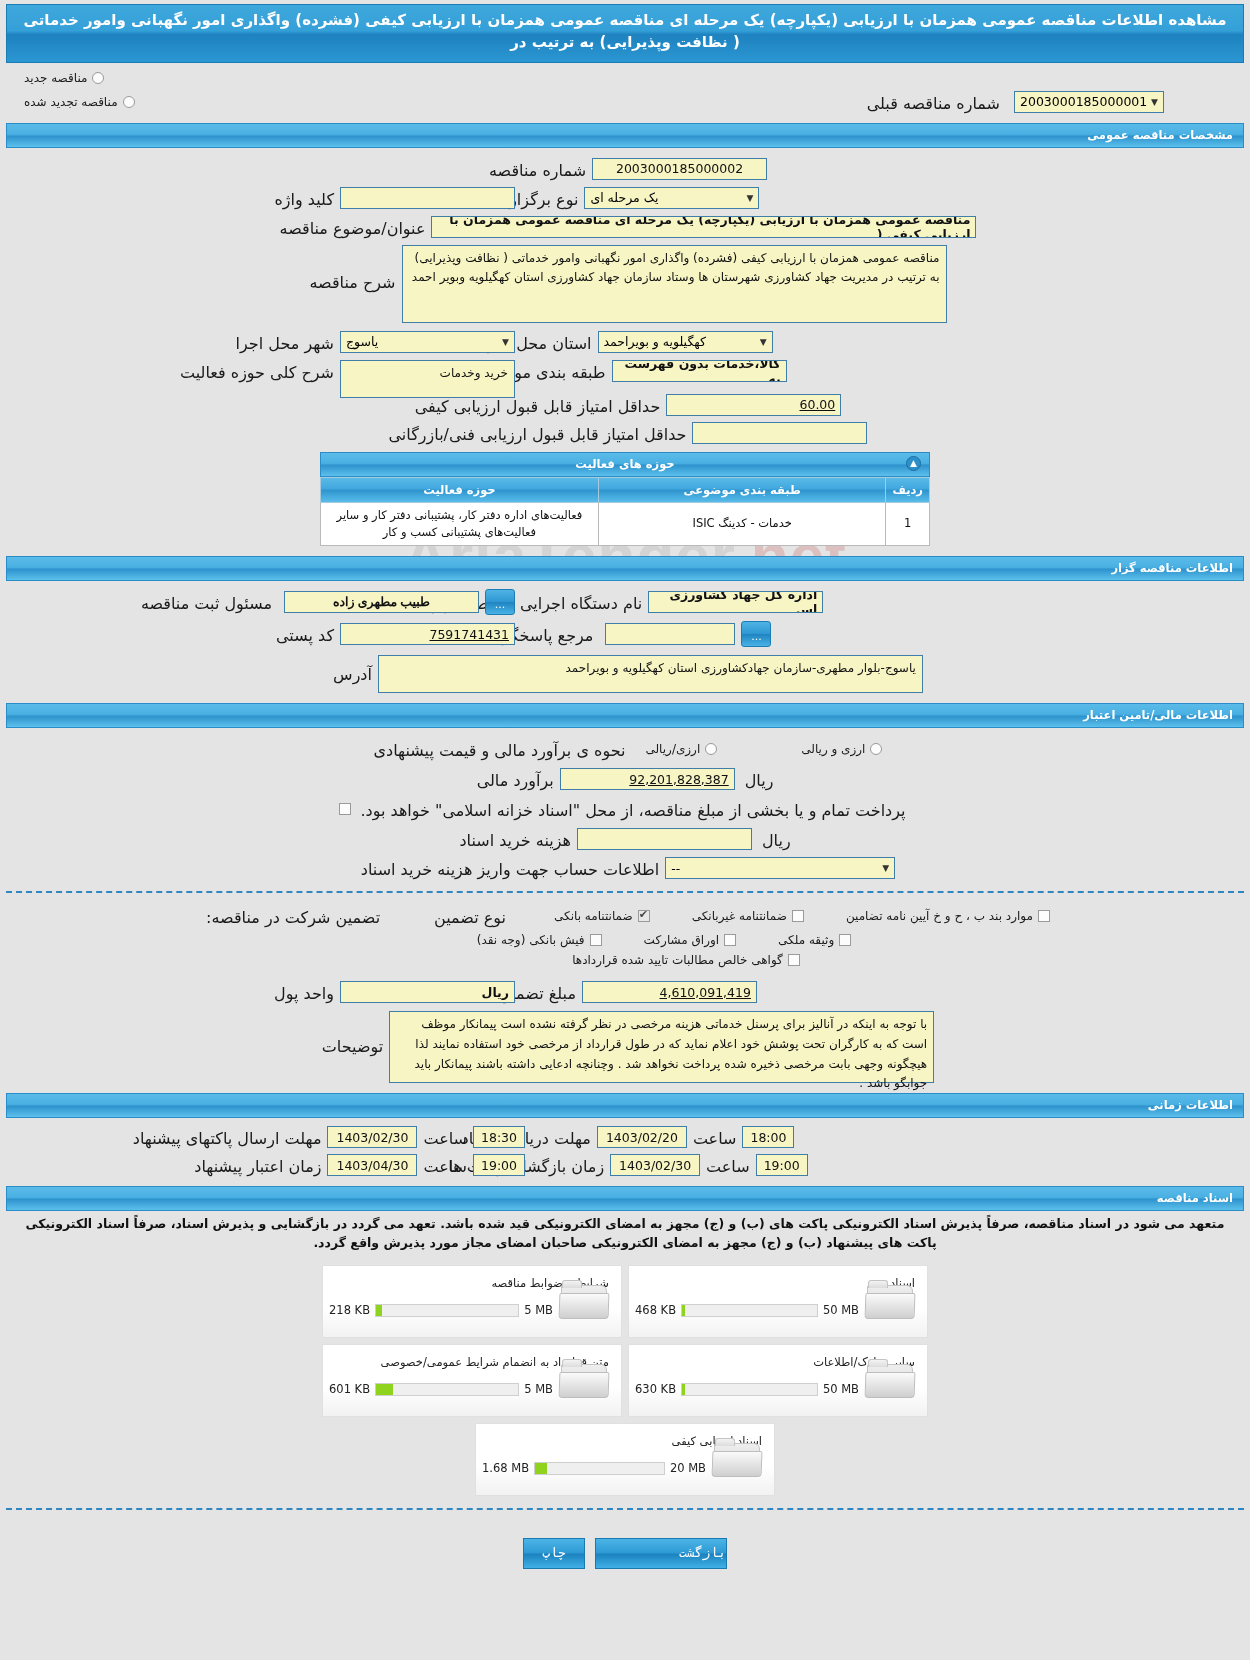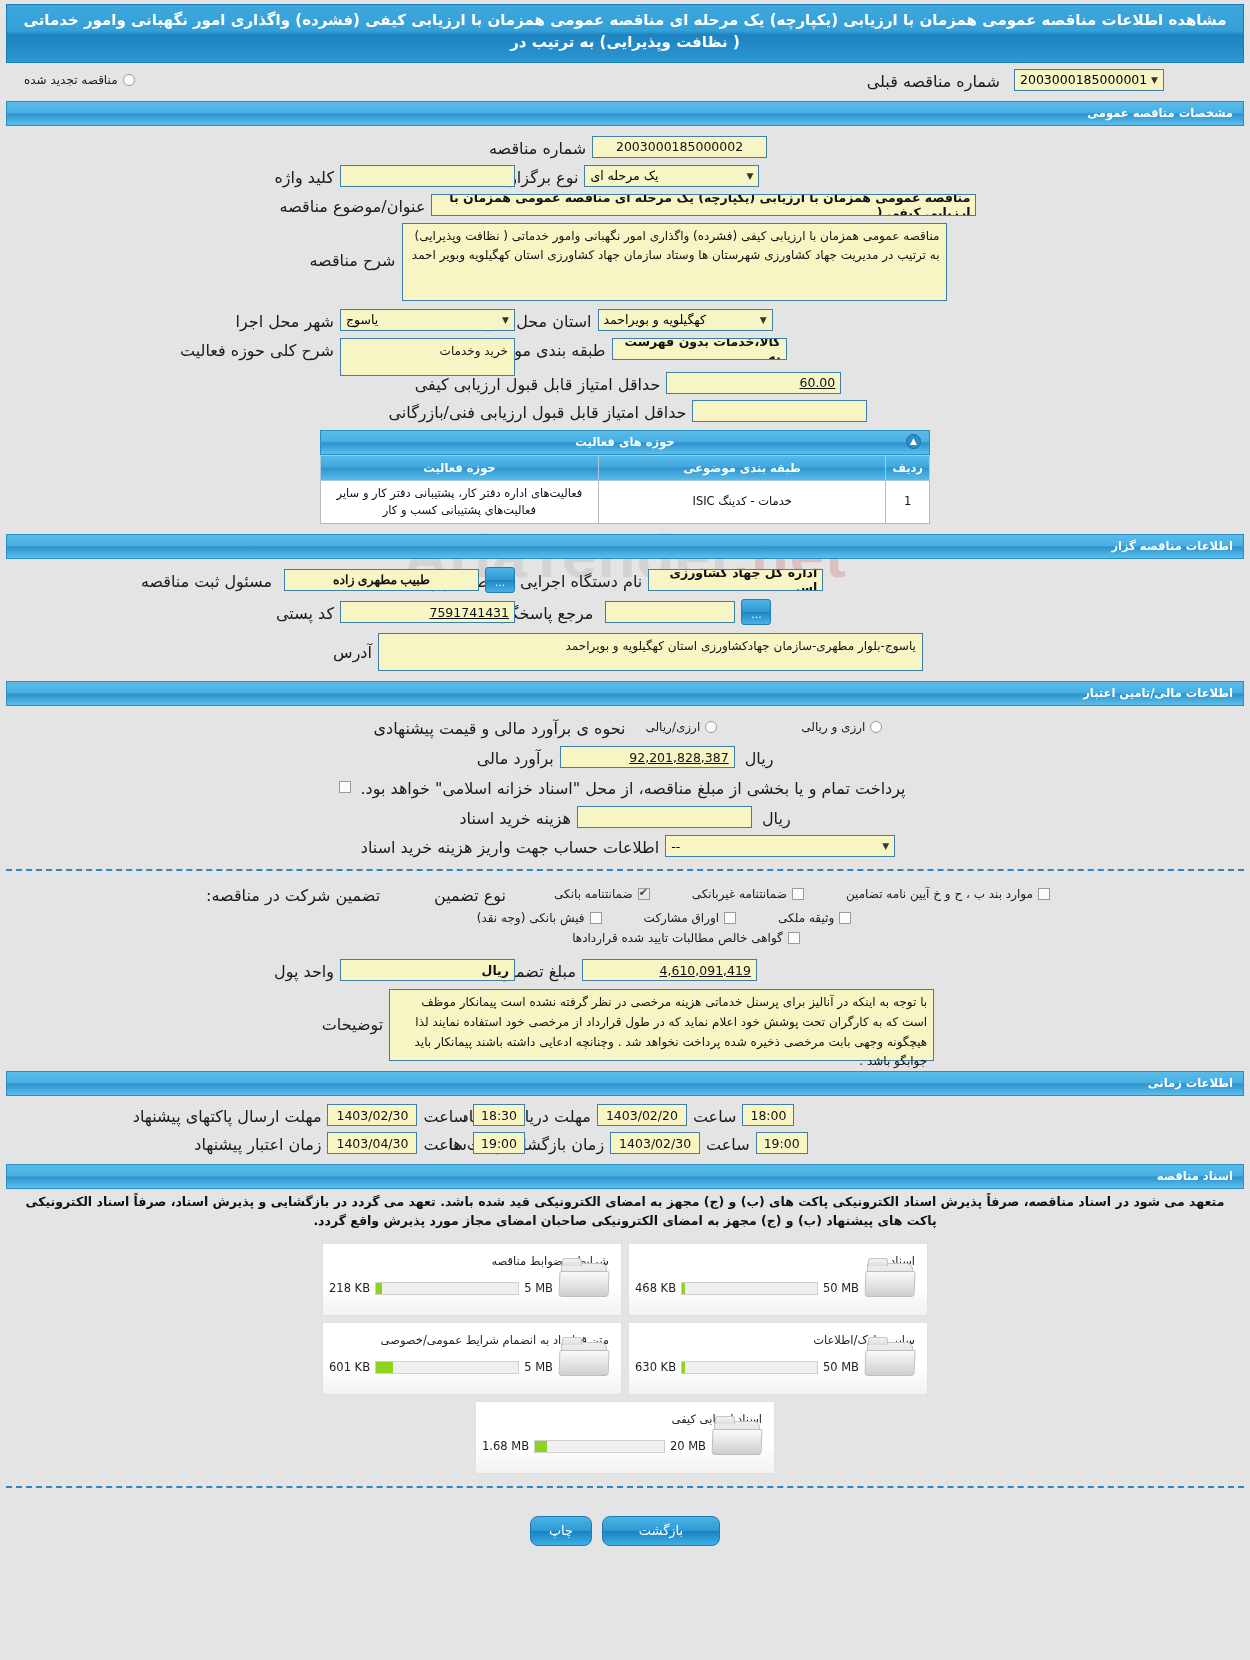--- a/index.html
+++ b/index.html
@@ -241,41 +241,50 @@
 
   
   .btn-bar {
     display: flex; justify-content: center; gap: 10px;
     padding: 16px 0 18px 0;
     position: relative; z-index: 2;
   }
   .btn {
     background: linear-gradient(to bottom, #4bb4e6 0%, #2e9ad4 48%, #1b82bf 52%, #3fb0e5 100%);
     border: 1px solid #1a79b0;
-    border-radius: 8px;
+    border-radius: 0;
     color: #fff; font-size: 13px;
     padding: 6px 0 7px 0;
     text-align: center;
     cursor: pointer;
-  }
-  .btn.wide { width: 118px; }
+    font-family: Liberation Mono, monospace;
+  }
+  .btn.wide { width: 132px; text-align: right; }
   .btn.narrow { width: 62px; }
 </style>
 </head>
 <body>
 
 <div id="page">
 
   <div class="watermark">
     <span>AriaTender</span><span class="wm-red">.net</span>
   </div>
 
   <div class="title-banner">مشاهده اطلاعات مناقصه عمومی همزمان با ارزیابی (یکپارچه) یک مرحله ای مناقصه عمومی همزمان با ارزیابی کیفی (فشرده) واگذاری امور نگهبانی وامور خدماتی ( نظافت وپذیرایی) به ترتیب در</div>
 
   <div class="body-area">
+    <div class="row" style="justify-content:flex-start; margin-top:8px;">
+      <div style="width:1238px; display:flex; justify-content:flex-end; padding-left:18px;">
+        <span class="opt">
+          <span class="radio"></span>
+          <span>مناقصه جدید</span>
+        </span>
+      </div>
+    </div>
     <div class="row" style="justify-content:flex-start; margin-top:6px; align-items:center;">
       <div style="width:1238px; display:flex; justify-content:flex-end; align-items:center; padding-left:18px;">
         <div style="display:flex; align-items:center; gap:8px; margin-left:auto; padding-right:80px;">
           <div class="sel" style="width:150px;">
             <span class="chev">▼</span>
             <span>2003000185000001</span>
           </div>
           <span class="lbl">شماره مناقصه قبلی</span>
         </div>
         <span class="opt">

